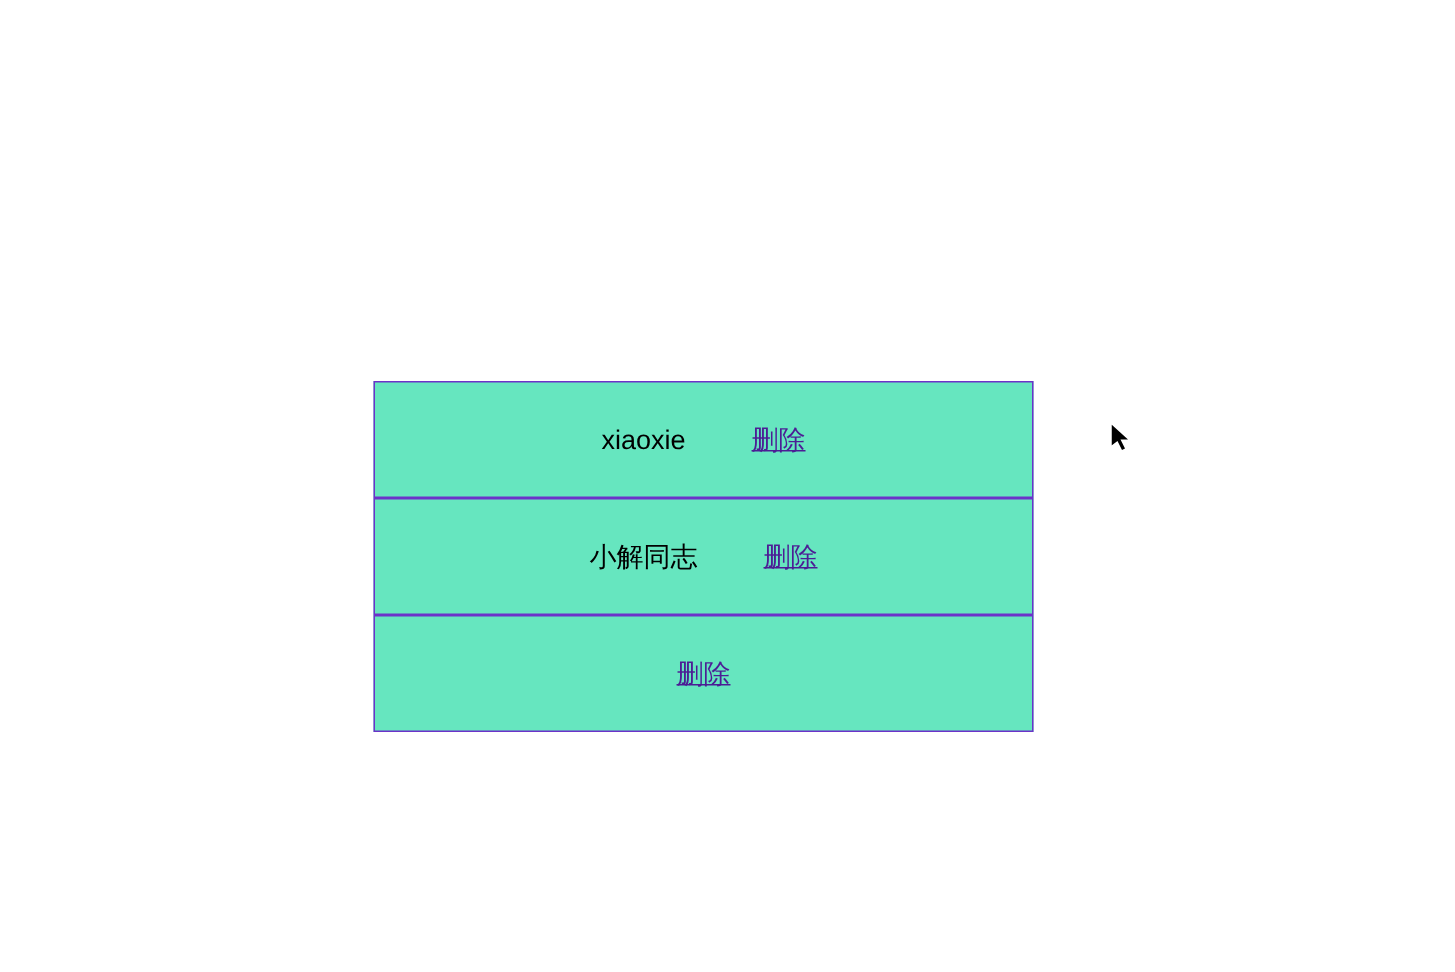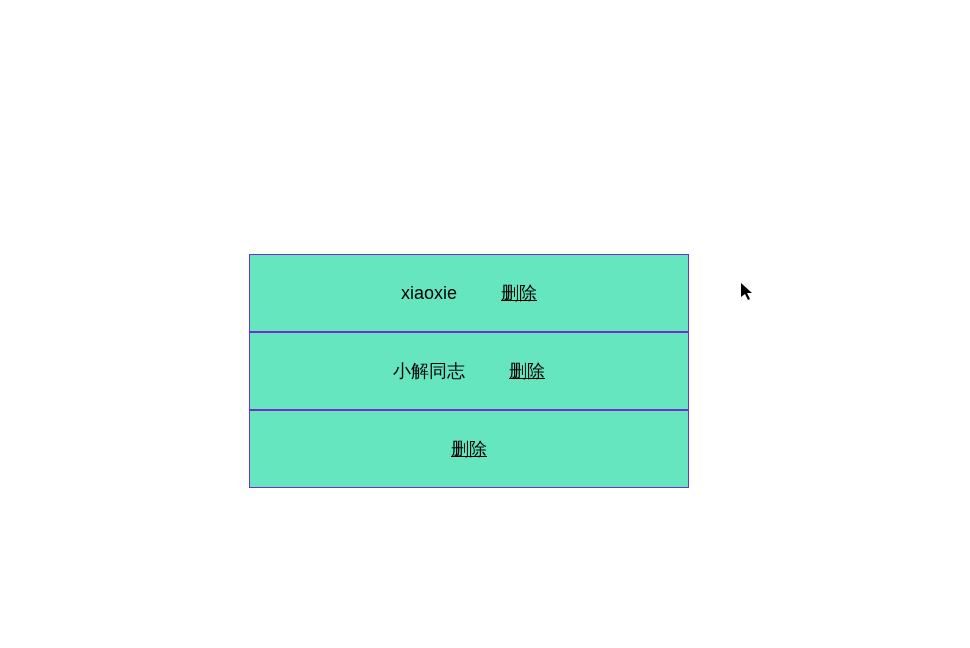--- a/index.html
+++ b/index.html
@@ -32,21 +32,21 @@
       color: #000000;
       gap: 44px;
     }
     .list-item + .list-item {
       margin-top: 0px;
     }
     .item-text {
       color: #000000;
     }
     .delete-link {
-      color: #000000;
+      color: #4c1d95;
       text-decoration: underline;
       cursor: pointer;
     }
     .cursor {
       position: absolute;
       left: 741px;
       top: 283px;
       width: 16px;
       height: 20px;
       pointer-events: none;

